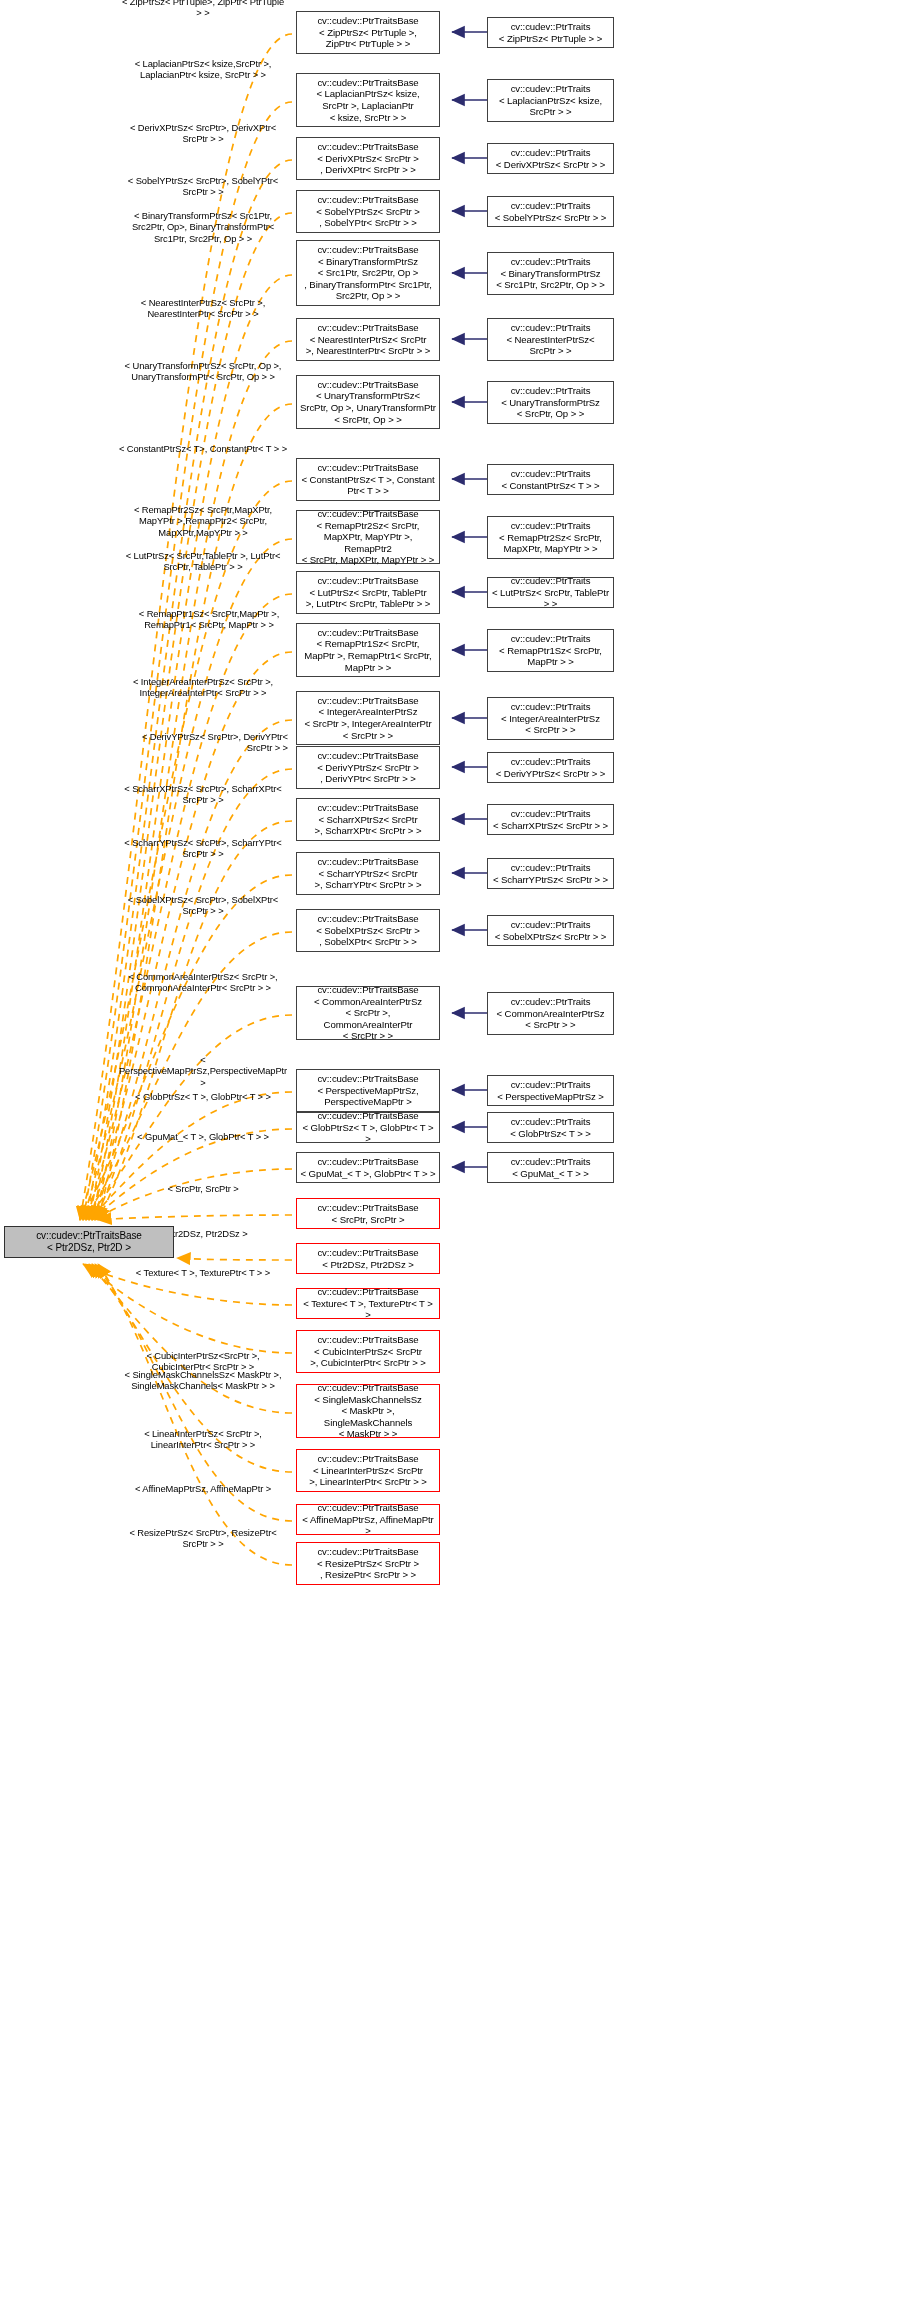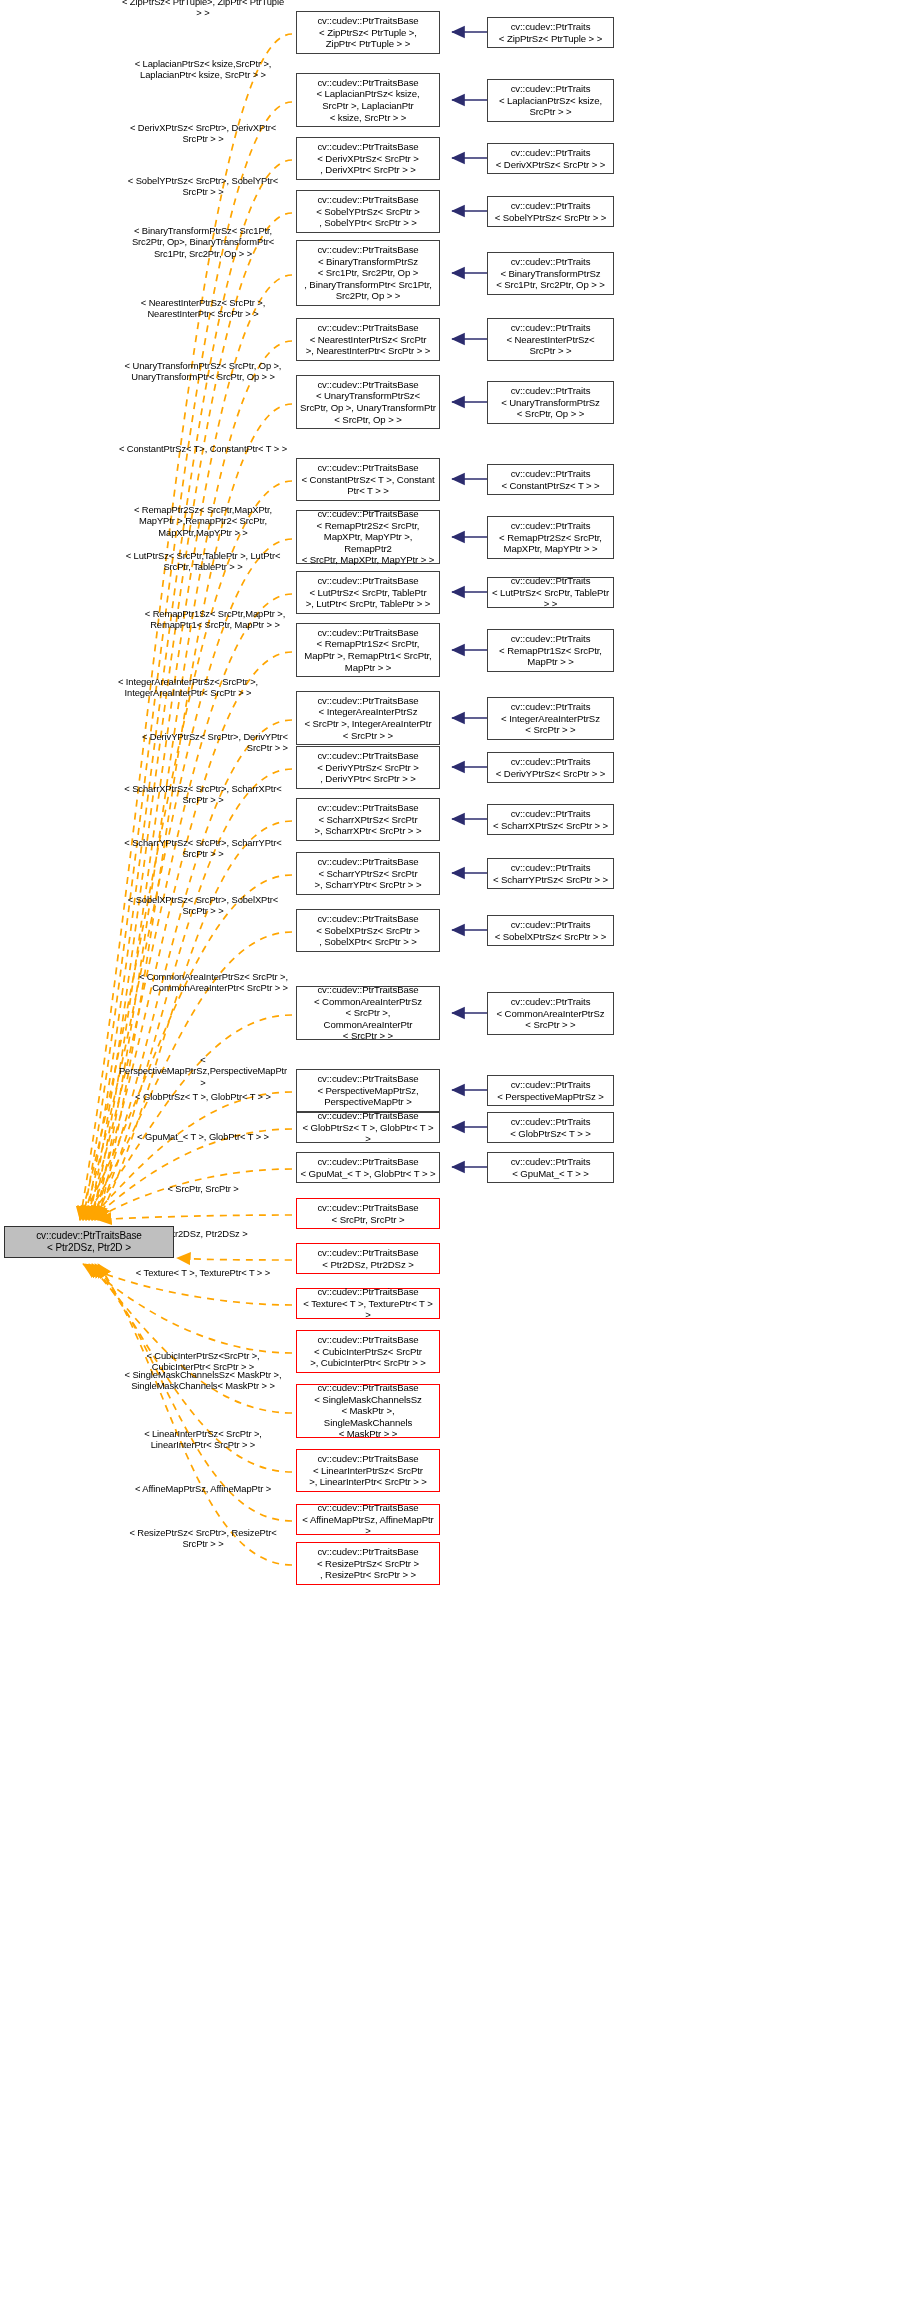--- a/index.html
+++ b/index.html
@@ -180,33 +180,33 @@
       <div class="node red" style="left: 296px; width: 144px; height: 54px; top: 1384px;"><span class="ln">cv::cudev::PtrTraitsBase</span><span class="ln">&lt; SingleMaskChannelsSz</span><span class="ln">&lt; MaskPtr &gt;, SingleMaskChannels</span><span class="ln">&lt; MaskPtr &gt; &gt;</span></div>
       <div class="node red" style="left: 296px; width: 144px; height: 43px; top: 1449px;"><span class="ln">cv::cudev::PtrTraitsBase</span><span class="ln">&lt; LinearInterPtrSz&lt; SrcPtr</span><span class="ln">&gt;, LinearInterPtr&lt; SrcPtr &gt; &gt;</span></div>
       <div class="node red" style="left: 296px; width: 144px; height: 31px; top: 1504px;"><span class="ln">cv::cudev::PtrTraitsBase</span><span class="ln">&lt; AffineMapPtrSz, AffineMapPtr &gt;</span></div>
       <div class="node red" style="left: 296px; width: 144px; height: 43px; top: 1542px;"><span class="ln">cv::cudev::PtrTraitsBase</span><span class="ln">&lt; ResizePtrSz&lt; SrcPtr &gt;</span><span class="ln">, ResizePtr&lt; SrcPtr &gt; &gt;</span></div>
     </div>
   <div id="labels">
       <div class="elabel" style="left: 118px; width: 170px; top: -4px;"><span class="ln">&lt; ZipPtrSz&lt; PtrTuple</span><span class="ln">&gt;, ZipPtr&lt; PtrTuple &gt; &gt;</span></div>
       <div class="elabel" style="left: 118px; width: 170px; top: 58px;"><span class="ln">&lt; LaplacianPtrSz&lt; ksize,</span><span class="ln">SrcPtr &gt;, LaplacianPtr</span><span class="ln">&lt; ksize, SrcPtr &gt; &gt;</span></div>
       <div class="elabel" style="left: 118px; width: 170px; top: 122px;"><span class="ln">&lt; DerivXPtrSz&lt; SrcPtr</span><span class="ln">&gt;, DerivXPtr&lt; SrcPtr &gt; &gt;</span></div>
       <div class="elabel" style="left: 118px; width: 170px; top: 175px;"><span class="ln">&lt; SobelYPtrSz&lt; SrcPtr</span><span class="ln">&gt;, SobelYPtr&lt; SrcPtr &gt; &gt;</span></div>
-      <div class="elabel" style="left: 118px; width: 170px; top: 225px;"><span class="ln">&lt; BinaryTransformPtrSz</span><span class="ln">&lt; Src1Ptr, Src2Ptr, Op</span><span class="ln">&gt;, BinaryTransformPtr</span><span class="ln">&lt; Src1Ptr, Src2Ptr, Op &gt; &gt;</span></div>
+      <div class="elabel" style="left: 118px; width: 170px; top: 210px;"><span class="ln">&lt; BinaryTransformPtrSz</span><span class="ln">&lt; Src1Ptr, Src2Ptr, Op</span><span class="ln">&gt;, BinaryTransformPtr</span><span class="ln">&lt; Src1Ptr, Src2Ptr, Op &gt; &gt;</span></div>
       <div class="elabel" style="left: 118px; width: 170px; top: 297px; text-align: center;"><span class="ln">&lt; NearestInterPtrSz</span><span class="ln">&lt; SrcPtr &gt;, NearestInterPtr</span><span class="ln">&lt; SrcPtr &gt; &gt;</span></div>
       <div class="elabel" style="left: 118px; width: 170px; top: 360px;"><span class="ln">&lt; UnaryTransformPtrSz</span><span class="ln">&lt; SrcPtr, Op &gt;, UnaryTransform</span><span class="ln">Ptr&lt; SrcPtr, Op &gt; &gt;</span></div>
       <div class="elabel" style="left: 118px; width: 170px; top: 443px;"><span class="ln">&lt; ConstantPtrSz&lt; T</span><span class="ln">&gt;, ConstantPtr&lt; T &gt; &gt;</span></div>
       <div class="elabel" style="left: 118px; width: 170px; top: 504px;"><span class="ln">&lt; RemapPtr2Sz&lt; SrcPtr,</span><span class="ln">MapXPtr, MapYPtr &gt;,</span><span class="ln">RemapPtr2&lt; SrcPtr, MapXPtr,</span><span class="ln">MapYPtr &gt; &gt;</span></div>
       <div class="elabel" style="left: 118px; width: 170px; top: 550px; text-align: center;"><span class="ln">&lt; LutPtrSz&lt; SrcPtr,</span><span class="ln">TablePtr &gt;, LutPtr</span><span class="ln">&lt; SrcPtr, TablePtr &gt; &gt;</span></div>
-      <div class="elabel" style="left: 130px; width: 170px; top: 608px;"><span class="ln">&lt; RemapPtr1Sz&lt; SrcPtr,</span><span class="ln">MapPtr &gt;, RemapPtr1</span><span class="ln">&lt; SrcPtr, MapPtr &gt; &gt;</span></div>
-      <div class="elabel" style="left: 103px; width: 170px; top: 676px;"><span class="ln">&lt; IntegerAreaInterPtrSz</span><span class="ln">&lt; SrcPtr &gt;, IntegerAreaInter</span><span class="ln">Ptr&lt; SrcPtr &gt; &gt;</span></div>
+      <div class="elabel" style="left: 124px; width: 170px; top: 608px;"><span class="ln">&lt; RemapPtr1Sz&lt; SrcPtr,</span><span class="ln">MapPtr &gt;, RemapPtr1</span><span class="ln">&lt; SrcPtr, MapPtr &gt; &gt;</span></div>
+      <div class="elabel" style="left: 118px; width: 170px; top: 676px;"><span class="ln">&lt; IntegerAreaInterPtrSz</span><span class="ln">&lt; SrcPtr &gt;, IntegerAreaInter</span><span class="ln">Ptr&lt; SrcPtr &gt; &gt;</span></div>
       <div class="elabel" style="left: 118px; width: 170px; top: 731px; text-align: right;"><span class="ln">&lt; DerivYPtrSz&lt; SrcPtr</span><span class="ln">&gt;, DerivYPtr&lt; SrcPtr &gt; &gt;</span></div>
       <div class="elabel" style="left: 118px; width: 170px; top: 783px;"><span class="ln">&lt; ScharrXPtrSz&lt; SrcPtr</span><span class="ln">&gt;, ScharrXPtr&lt; SrcPtr &gt; &gt;</span></div>
       <div class="elabel" style="left: 118px; width: 170px; top: 837px;"><span class="ln">&lt; ScharrYPtrSz&lt; SrcPtr</span><span class="ln">&gt;, ScharrYPtr&lt; SrcPtr &gt; &gt;</span></div>
       <div class="elabel" style="left: 118px; width: 170px; top: 894px;"><span class="ln">&lt; SobelXPtrSz&lt; SrcPtr</span><span class="ln">&gt;, SobelXPtr&lt; SrcPtr &gt; &gt;</span></div>
-      <div class="elabel" style="left: 118px; width: 170px; top: 971px; text-align: right;"><span class="ln">&lt; CommonAreaInterPtrSz</span><span class="ln">&lt; SrcPtr &gt;, CommonAreaInterPtr</span><span class="ln">&lt; SrcPtr &gt; &gt;</span></div>
+      <div class="elabel" style="left: 118px; width: 170px; top: 971px;"><span class="ln">&lt; CommonAreaInterPtrSz</span><span class="ln">&lt; SrcPtr &gt;, CommonAreaInterPtr</span><span class="ln">&lt; SrcPtr &gt; &gt;</span></div>
       <div class="elabel" style="left: 118px; width: 170px; top: 1054px;"><span class="ln">&lt; PerspectiveMapPtrSz,</span><span class="ln">PerspectiveMapPtr &gt;</span></div>
       <div class="elabel" style="left: 118px; width: 170px; top: 1091px;"><span class="ln">&lt; GlobPtrSz&lt; T &gt;, GlobPtr</span><span class="ln">&lt; T &gt; &gt;</span></div>
       <div class="elabel" style="left: 118px; width: 170px; top: 1131px;"><span class="ln">&lt; GpuMat_&lt; T &gt;, GlobPtr</span><span class="ln">&lt; T &gt; &gt;</span></div>
       <div class="elabel" style="left: 118px; width: 170px; top: 1183px;"><span class="ln">&lt; SrcPtr, SrcPtr &gt;</span></div>
       <div class="elabel" style="left: 118px; width: 170px; top: 1228px;"><span class="ln">&lt; Ptr2DSz, Ptr2DSz &gt;</span></div>
       <div class="elabel" style="left: 118px; width: 170px; top: 1267px;"><span class="ln">&lt; Texture&lt; T &gt;, TexturePtr</span><span class="ln">&lt; T &gt; &gt;</span></div>
       <div class="elabel" style="left: 118px; width: 170px; top: 1350px;"><span class="ln">&lt; CubicInterPtrSz&lt;</span><span class="ln">SrcPtr &gt;, CubicInterPtr</span><span class="ln">&lt; SrcPtr &gt; &gt;</span></div>
       <div class="elabel" style="left: 118px; width: 170px; top: 1369px;"><span class="ln">&lt; SingleMaskChannelsSz</span><span class="ln">&lt; MaskPtr &gt;, SingleMaskChannels</span><span class="ln">&lt; MaskPtr &gt; &gt;</span></div>
       <div class="elabel" style="left: 118px; width: 170px; top: 1428px;"><span class="ln">&lt; LinearInterPtrSz</span><span class="ln">&lt; SrcPtr &gt;, LinearInterPtr</span><span class="ln">&lt; SrcPtr &gt; &gt;</span></div>
       <div class="elabel" style="left: 118px; width: 170px; top: 1483px;"><span class="ln">&lt; AffineMapPtrSz, Affine</span><span class="ln">MapPtr &gt;</span></div>

